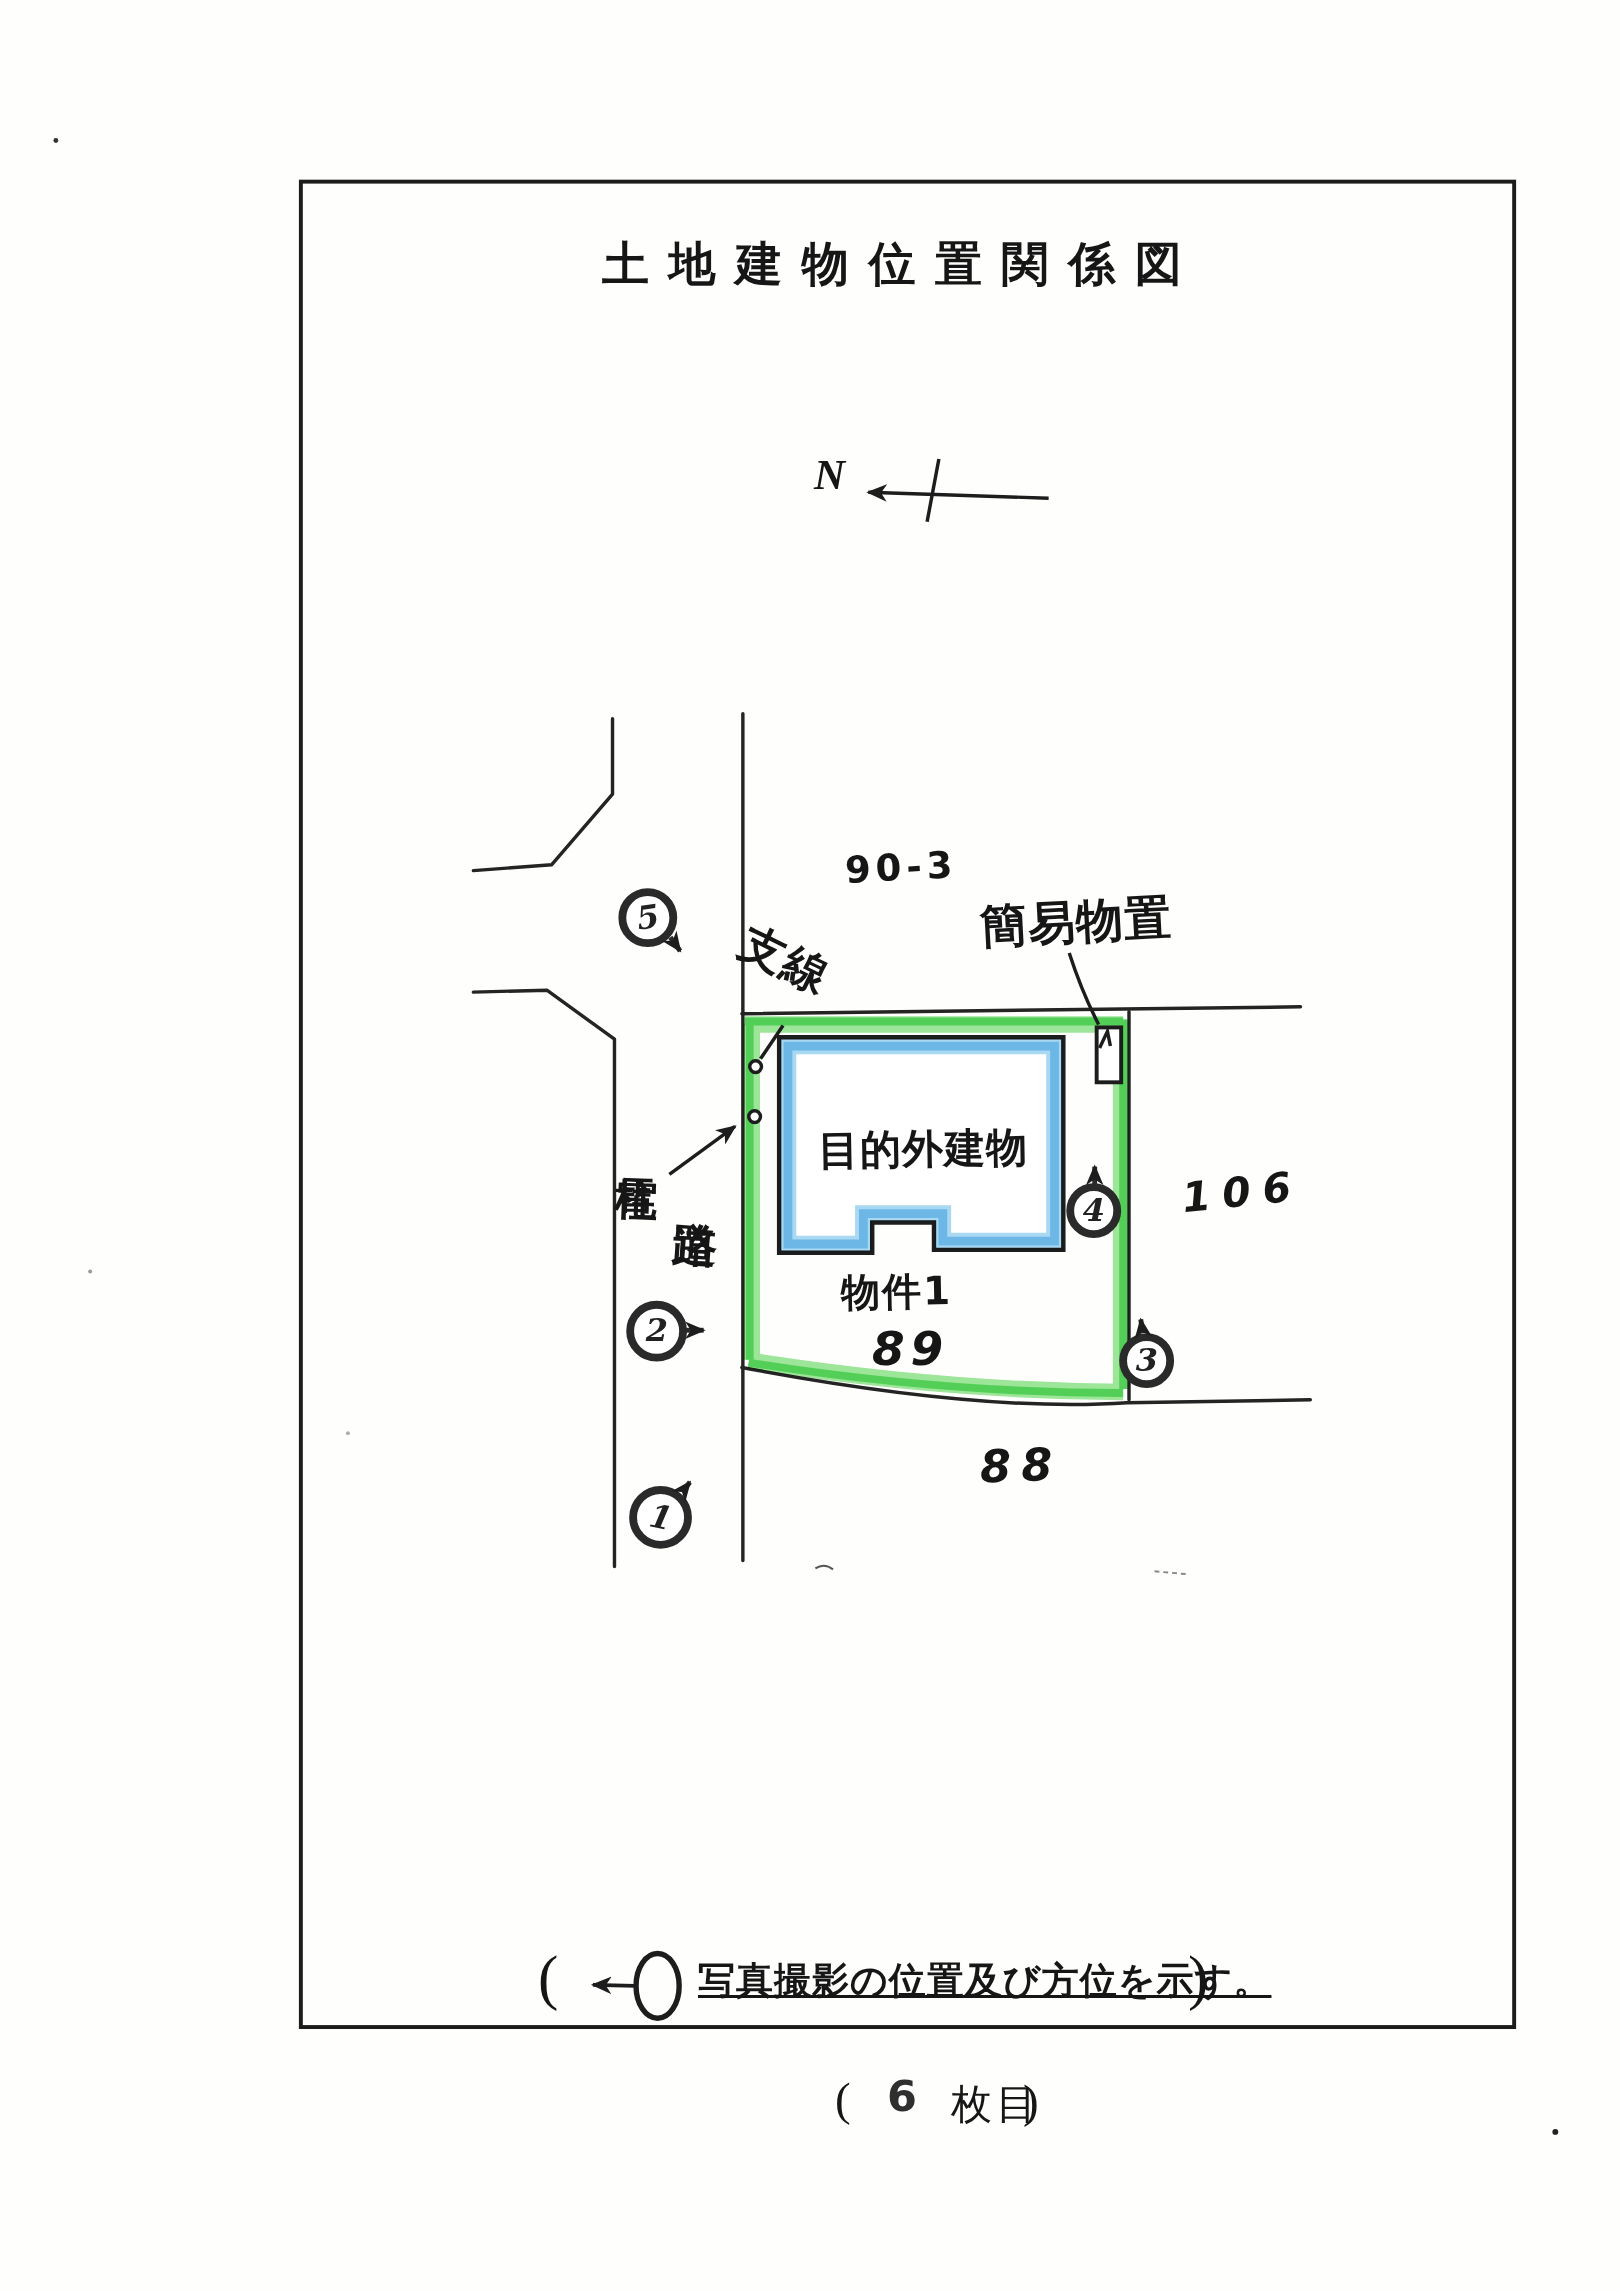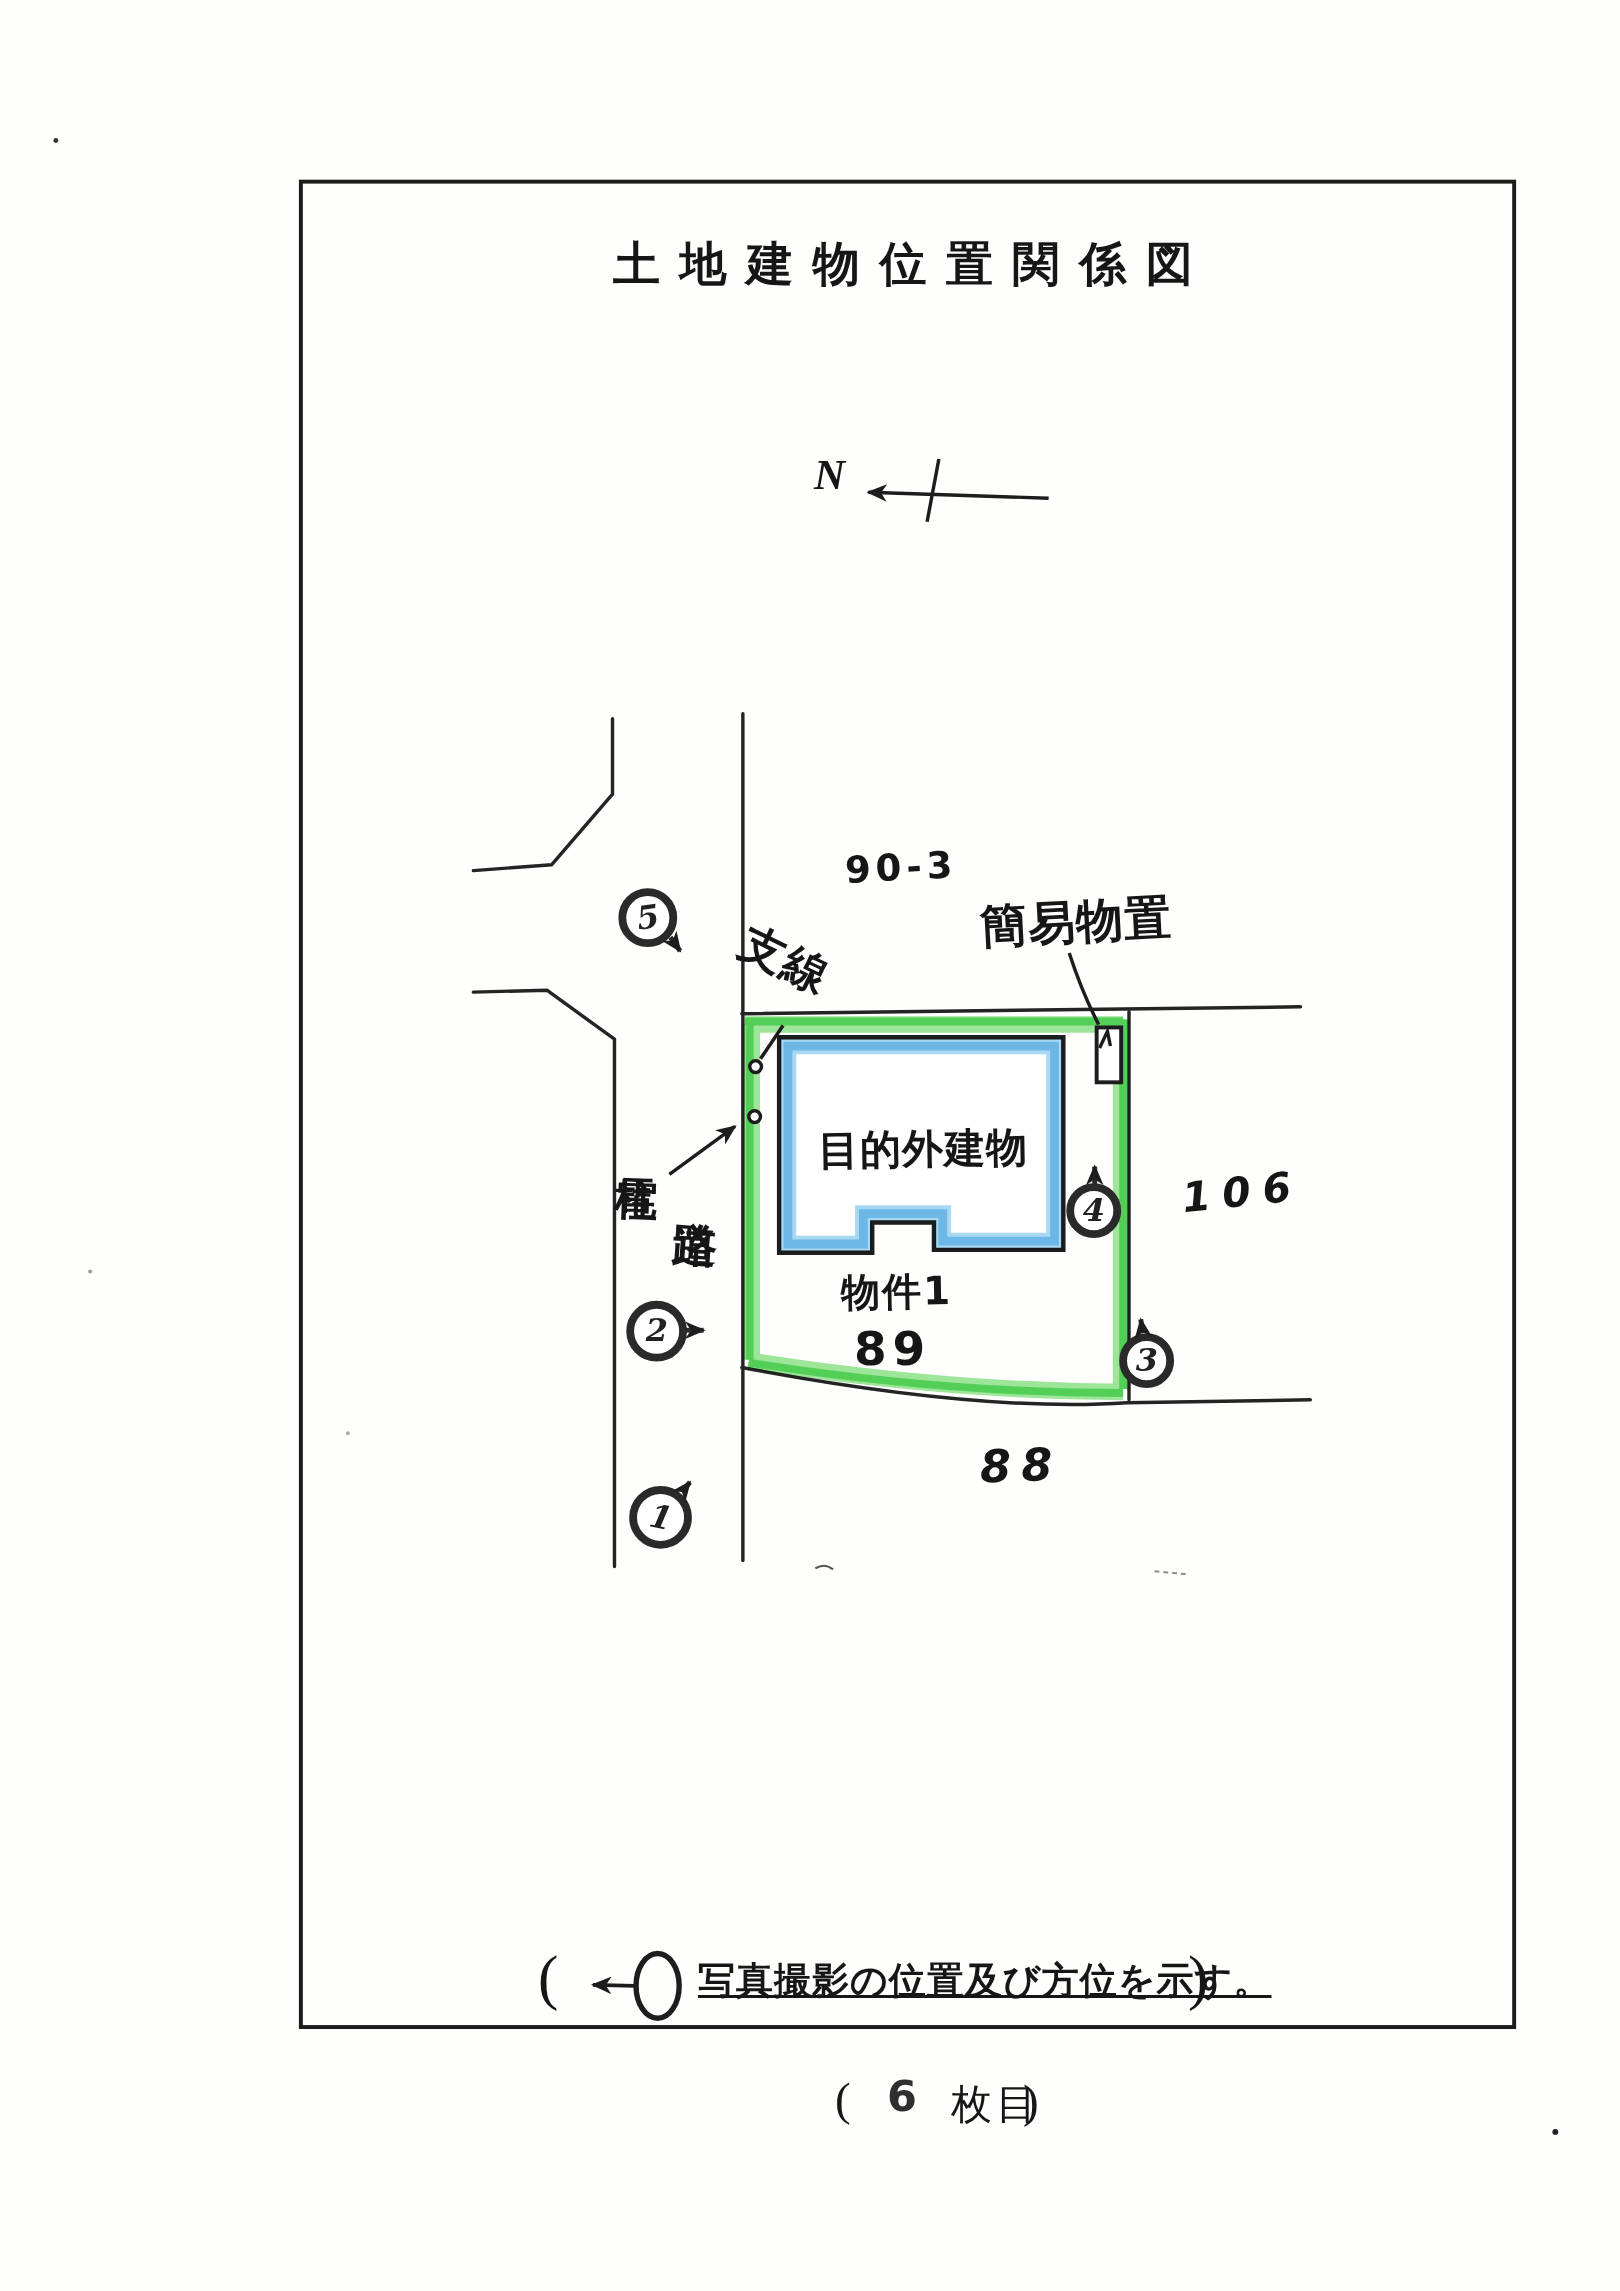--- a/index.html
+++ b/index.html
@@ -9,21 +9,21 @@
     background:#fefefd;
     overflow:hidden;
     font-family:"DejaVu Sans", sans-serif;
     color:#1a1a1a;
   }
   #linework{position:absolute;left:0;top:0;}
   .lbl{position:absolute;white-space:nowrap;line-height:1;color:#161616;}
   .typed{font-family:"Liberation Serif","DejaVu Serif",serif;}
   .hand{font-family:"DejaVu Sans",sans-serif;font-weight:600;}
   .vert{writing-mode:vertical-rl;text-orientation:upright;}
-  .title{font-size:47px;letter-spacing:19.6px;font-weight:700;margin-left:11px;}
+  .title{font-size:47px;letter-spacing:19.6px;font-weight:700;}
   .compass-n{font-size:43px;font-weight:700;font-style:italic;}
   .marker-digit{
     position:absolute;transform:translate(-50%,-52%);
     font-family:"DejaVu Serif",serif;font-style:italic;font-weight:700;
     font-size:32px;color:#222;
   }
   .legend-paren{font-size:61px;font-weight:400;font-family:"Liberation Serif",serif;}
 </style>
 </head>
 <body>
@@ -146,21 +146,21 @@
   <div class="lbl hand" style="left:980px;top:898px;font-size:47px;letter-spacing:1px;transform:rotate(-3deg);">簡易物置</div>
 
   <div class="lbl hand" style="left:818px;top:1129px;font-size:41px;letter-spacing:1px;transform:rotate(-1deg);">目的外建物</div>
 
   <div class="lbl hand vert" style="left:617px;top:1144px;font-size:43px;transform:rotate(2deg);">電柱</div>
 
   <div class="lbl hand vert" style="left:677px;top:1187px;font-size:45px;transform:rotate(4deg);">道路</div>
 
   <div class="lbl hand" style="left:841px;top:1272px;font-size:39px;letter-spacing:2px;transform:rotate(-1deg);">物件1</div>
 
-  <div class="lbl hand" style="left:854px;top:1325px;font-size:47px;letter-spacing:5.9px;">89</div>
+  <div class="lbl hand" style="left:872px;top:1325px;font-size:47px;letter-spacing:5.9px;font-style:italic;">89</div>
 
   <div class="lbl hand" style="left:980px;top:1443px;font-size:45px;letter-spacing:9.8px;font-style:italic;transform:rotate(-2deg);">88</div>
 
   <div class="lbl hand" style="left:1182px;top:1172px;font-size:41px;letter-spacing:11.8px;font-style:italic;transform:rotate(-6deg);">106</div>
 
   <span class="marker-digit" style="left:661px;top:1518px;transform:translate(-50%,-52%) rotate(12deg);">1</span>
   <span class="marker-digit" style="left:657px;top:1331px;">2</span>
   <span class="marker-digit" style="left:1147px;top:1361px;">3</span>
   <span class="marker-digit" style="left:1094px;top:1211px;">4</span>
   <span class="marker-digit" style="left:648px;top:918px;transform:translate(-50%,-52%) rotate(-8deg);">5</span>

